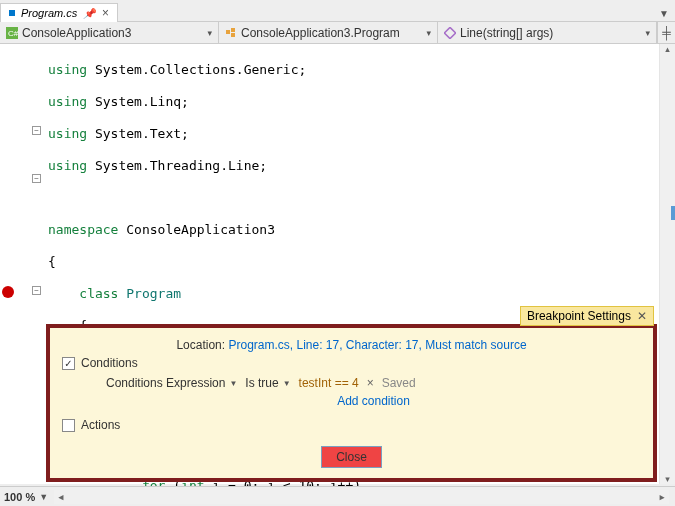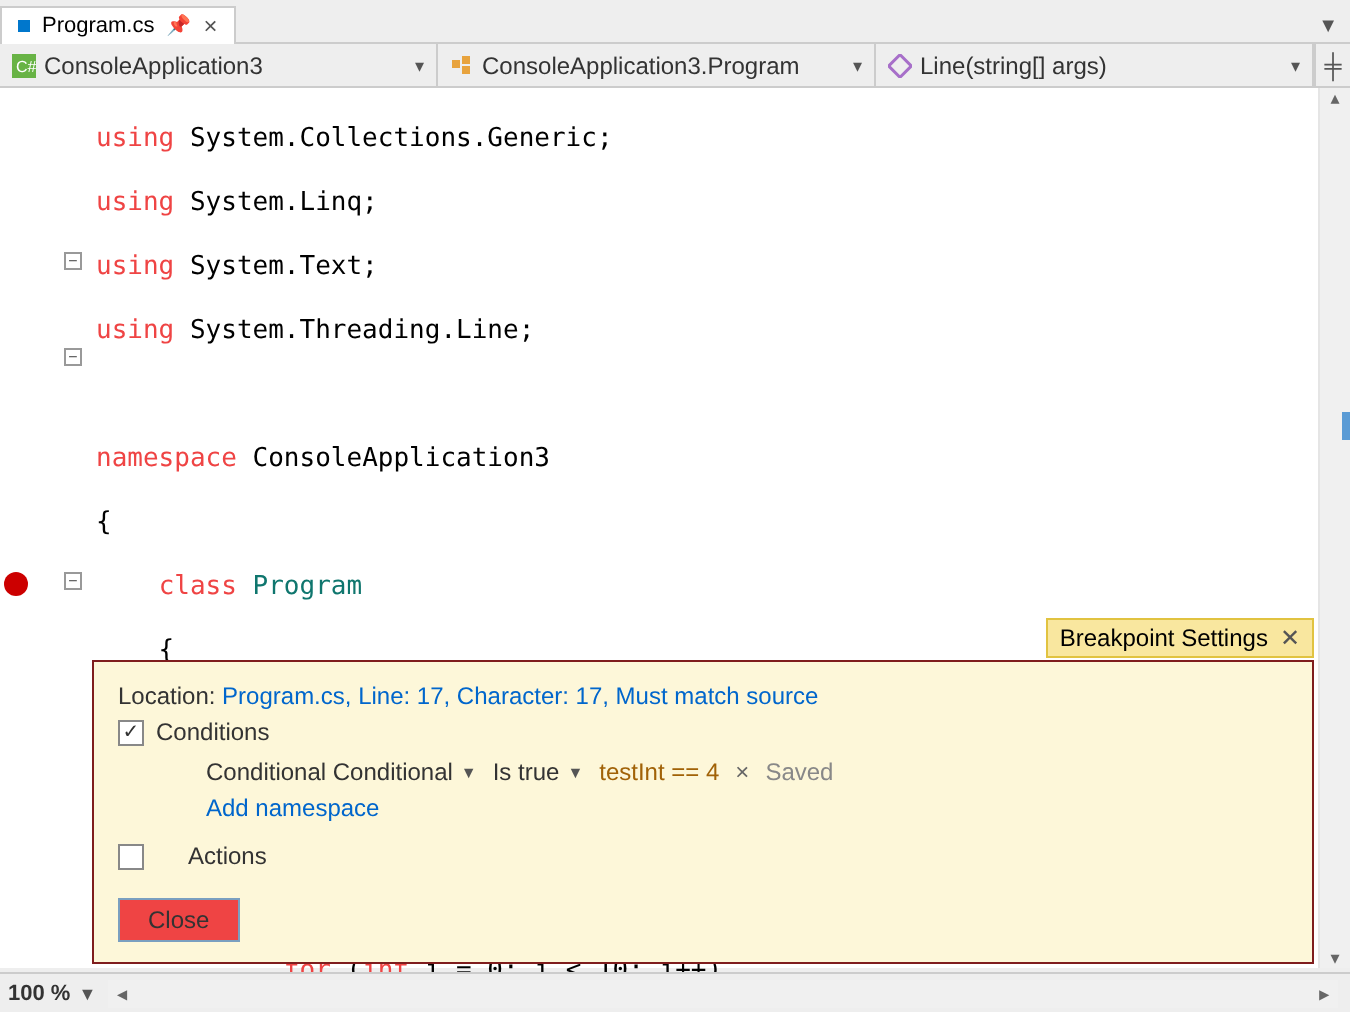--- a/index.html
+++ b/index.html
@@ -1,52 +1,52 @@
 <!DOCTYPE html>
 <html><head>
 <meta charset="utf-8">
 <style>
 * { box-sizing: border-box; margin: 0; padding: 0; }
 body { font-family: "Segoe UI", Tahoma, sans-serif; font-size: 12px; background: #eee; width: 675px; height: 506px; overflow: hidden; position: relative; }
 .tabbar { display: flex; background: #eee; border-bottom: 1px solid #ccc; height: 22px; align-items: flex-end; }
-.tab { background: #fff; border: 1px solid #ccc; border-bottom: none; padding: 2px 8px; display: flex; align-items: center; gap: 6px; font-size: 11px; color: #000; position: relative; top: 1px; }
+.tab { background: #fff; border: 1px solid #ccc; border-bottom: none; padding: 2px 8px; display: flex; align-items: center; gap: 6px; font-size: 11px; color: #000; position: relative; top: 1px; font-style: italic; }
 .tab::before { content: ""; width: 6px; height: 6px; background: #0077cc; border-radius: 0; }
 .pin { color: #555; font-size: 10px; }
 .close-x { color: #555; font-size: 12px; cursor: pointer; }
 .nav-row { display: flex; background: #eee; border-bottom: 1px solid #ccc; height: 22px; align-items: center; color: #333; font-size: 12px; }
 .nav-cell { flex: 1; display: flex; align-items: center; gap: 4px; padding: 0 6px; border-right: 1px solid #ccc; height: 100%; }
 .nav-cell:last-child { border-right: none; }
 .nav-icon { width: 12px; height: 12px; display: inline-block; }
 .nav-drop { color: #555; font-size: 9px; margin-left: auto; }
 .plus-btn { width: 18px; text-align: center; color: #555; border-left: 1px solid #ccc; height: 100%; display: flex; align-items: center; justify-content: center; }
 .editor-wrap { display: flex; height: 440px; background: #fff; position: relative; }
 .gutter { width: 42px; background: #fff; border-right: 0; position: relative; }
 .fold { position: absolute; left: 32px; width: 9px; height: 9px; border: 1px solid #999; font-size: 8px; line-height: 7px; text-align: center; color: #555; cursor: pointer; background: #fff; }
 .breakpt { position: absolute; left: 2px; width: 12px; height: 12px; background: #c00; border-radius: 50%; }
 .code { flex: 1; font-family: Consolas, monospace; font-size: 13px; line-height: 16px; padding: 2px 0 0 6px; color: #000; white-space: pre; position: relative; }
-.kw { color: #ef4444; }
+.kw { color: #15803d; }
 .typ { color: #0f766e; }
 .hl { background: #e8e0d0; }
 .vscroll { width: 16px; background: #f0f0f0; border-left: 1px solid #e5e5e5; position: relative; }
 .varrow { position: absolute; left: 0; right: 0; text-align: center; font-size: 9px; color: #666; cursor: pointer; }
-.bp-panel { position: absolute; left: 46px; right: 18px; bottom: 24px; background: #fdf7d9; border: 1px solid #7f1d1d; padding: 0; }
+.bp-panel { position: absolute; left: 46px; right: 18px; bottom: 24px; background: #fdf7d9; border: 4px solid #7f1d1d; padding: 0; text-align: center; }
 .bp-title { background: #f9e79f; border: 1px solid #e1c340; padding: 2px 6px; position: absolute; top: -22px; right: -1px; display: flex; align-items: center; gap: 6px; font-size: 12px; }
 .bp-body { padding: 10px 12px 10px 12px; font-size: 12px; color: #333; }
 .loc-line { margin-bottom: 4px; }
 .loc-link { color: #0066cc; }
 .chkrow { display: flex; align-items: center; gap: 6px; margin-bottom: 6px; }
 .chkbox { width: 13px; height: 13px; border: 1px solid #888; display: inline-flex; align-items: center; justify-content: center; font-size: 10px; color: #333; background: #fff; }
 .cond-row { display: flex; align-items: center; gap: 8px; margin-left: 44px; margin-bottom: 4px; }
 .dd { display: inline-flex; align-items: center; gap: 4px; }
 .dd .tri { font-size: 8px; color: #555; }
 .expr { color: #a16207; }
 .xbtn { color: #666; cursor: pointer; }
 .saved { color: #888; }
 .addcond { color: #0066cc; margin-left: 44px; margin-bottom: 10px; cursor: pointer; }
-.actions-row { display: flex; align-items: center; gap: 22px; margin-bottom: 14px; margin-left: 0; }
+.actions-row { display: flex; align-items: center; gap: 6px; margin-bottom: 14px; margin-left: 0; }
 .close-btn { border: 1px solid #7a9fc0; background: #ef4444; padding: 3px 14px; font-size: 12px; cursor: pointer; display: inline-block; }
 .statusbar { position: absolute; bottom: 0; left: 0; right: 0; height: 20px; background: #eee; border-top: 1px solid #ccc; display: flex; align-items: center; padding: 0 4px; font-size: 11px; color: #333; gap: 4px; font-weight: bold; }
 .zoom-dd { font-size: 9px; color: #555; }
 .hscroll { flex: 1; height: 14px; background: #f0f0f0; margin: 0 2px; position: relative; display: flex; align-items: center; }
 .harrow { width: 14px; text-align: center; font-size: 9px; color: #666; }
 .line { height: 16px; }
 .blue-marker { position: absolute; right: 0; top: 162px; width: 4px; height: 14px; background: #5a9bd5; }
 </style>
 </head>
 <body>
@@ -130,32 +130,32 @@
   <div class="bp-body">
     <div class="loc-line">
       <span>Location: </span><span class="loc-link">Program.cs, Line: 17, Character: 17, Must match source</span>
     </div>
     <div class="chkrow">
       <span class="chkbox">✓</span>
       <span>Conditions</span>
     </div>
     <div class="cond-row">
       <span class="dd">
-          <span>Conditional Conditional</span> 
+          <span>Conditions Expression</span> 
           <span class="tri">▼</span>
         </span>
       <span class="dd">
           <span>Is true</span> 
           <span class="tri">▼</span>
         </span>
       <span class="expr">testInt == 4</span>
       <span class="xbtn">×</span>
       <span class="saved">Saved</span>
     </div>
-    <div class="addcond">Add namespace</div>
+    <div class="addcond">Add condition</div>
     <div class="actions-row">
       <span class="chkbox"></span>
       <span>Actions</span>
     </div>
     <div class="close-btn">Close</div>
   </div>
 </div>
 
 <div class="statusbar">
   <span>100 %</span>

